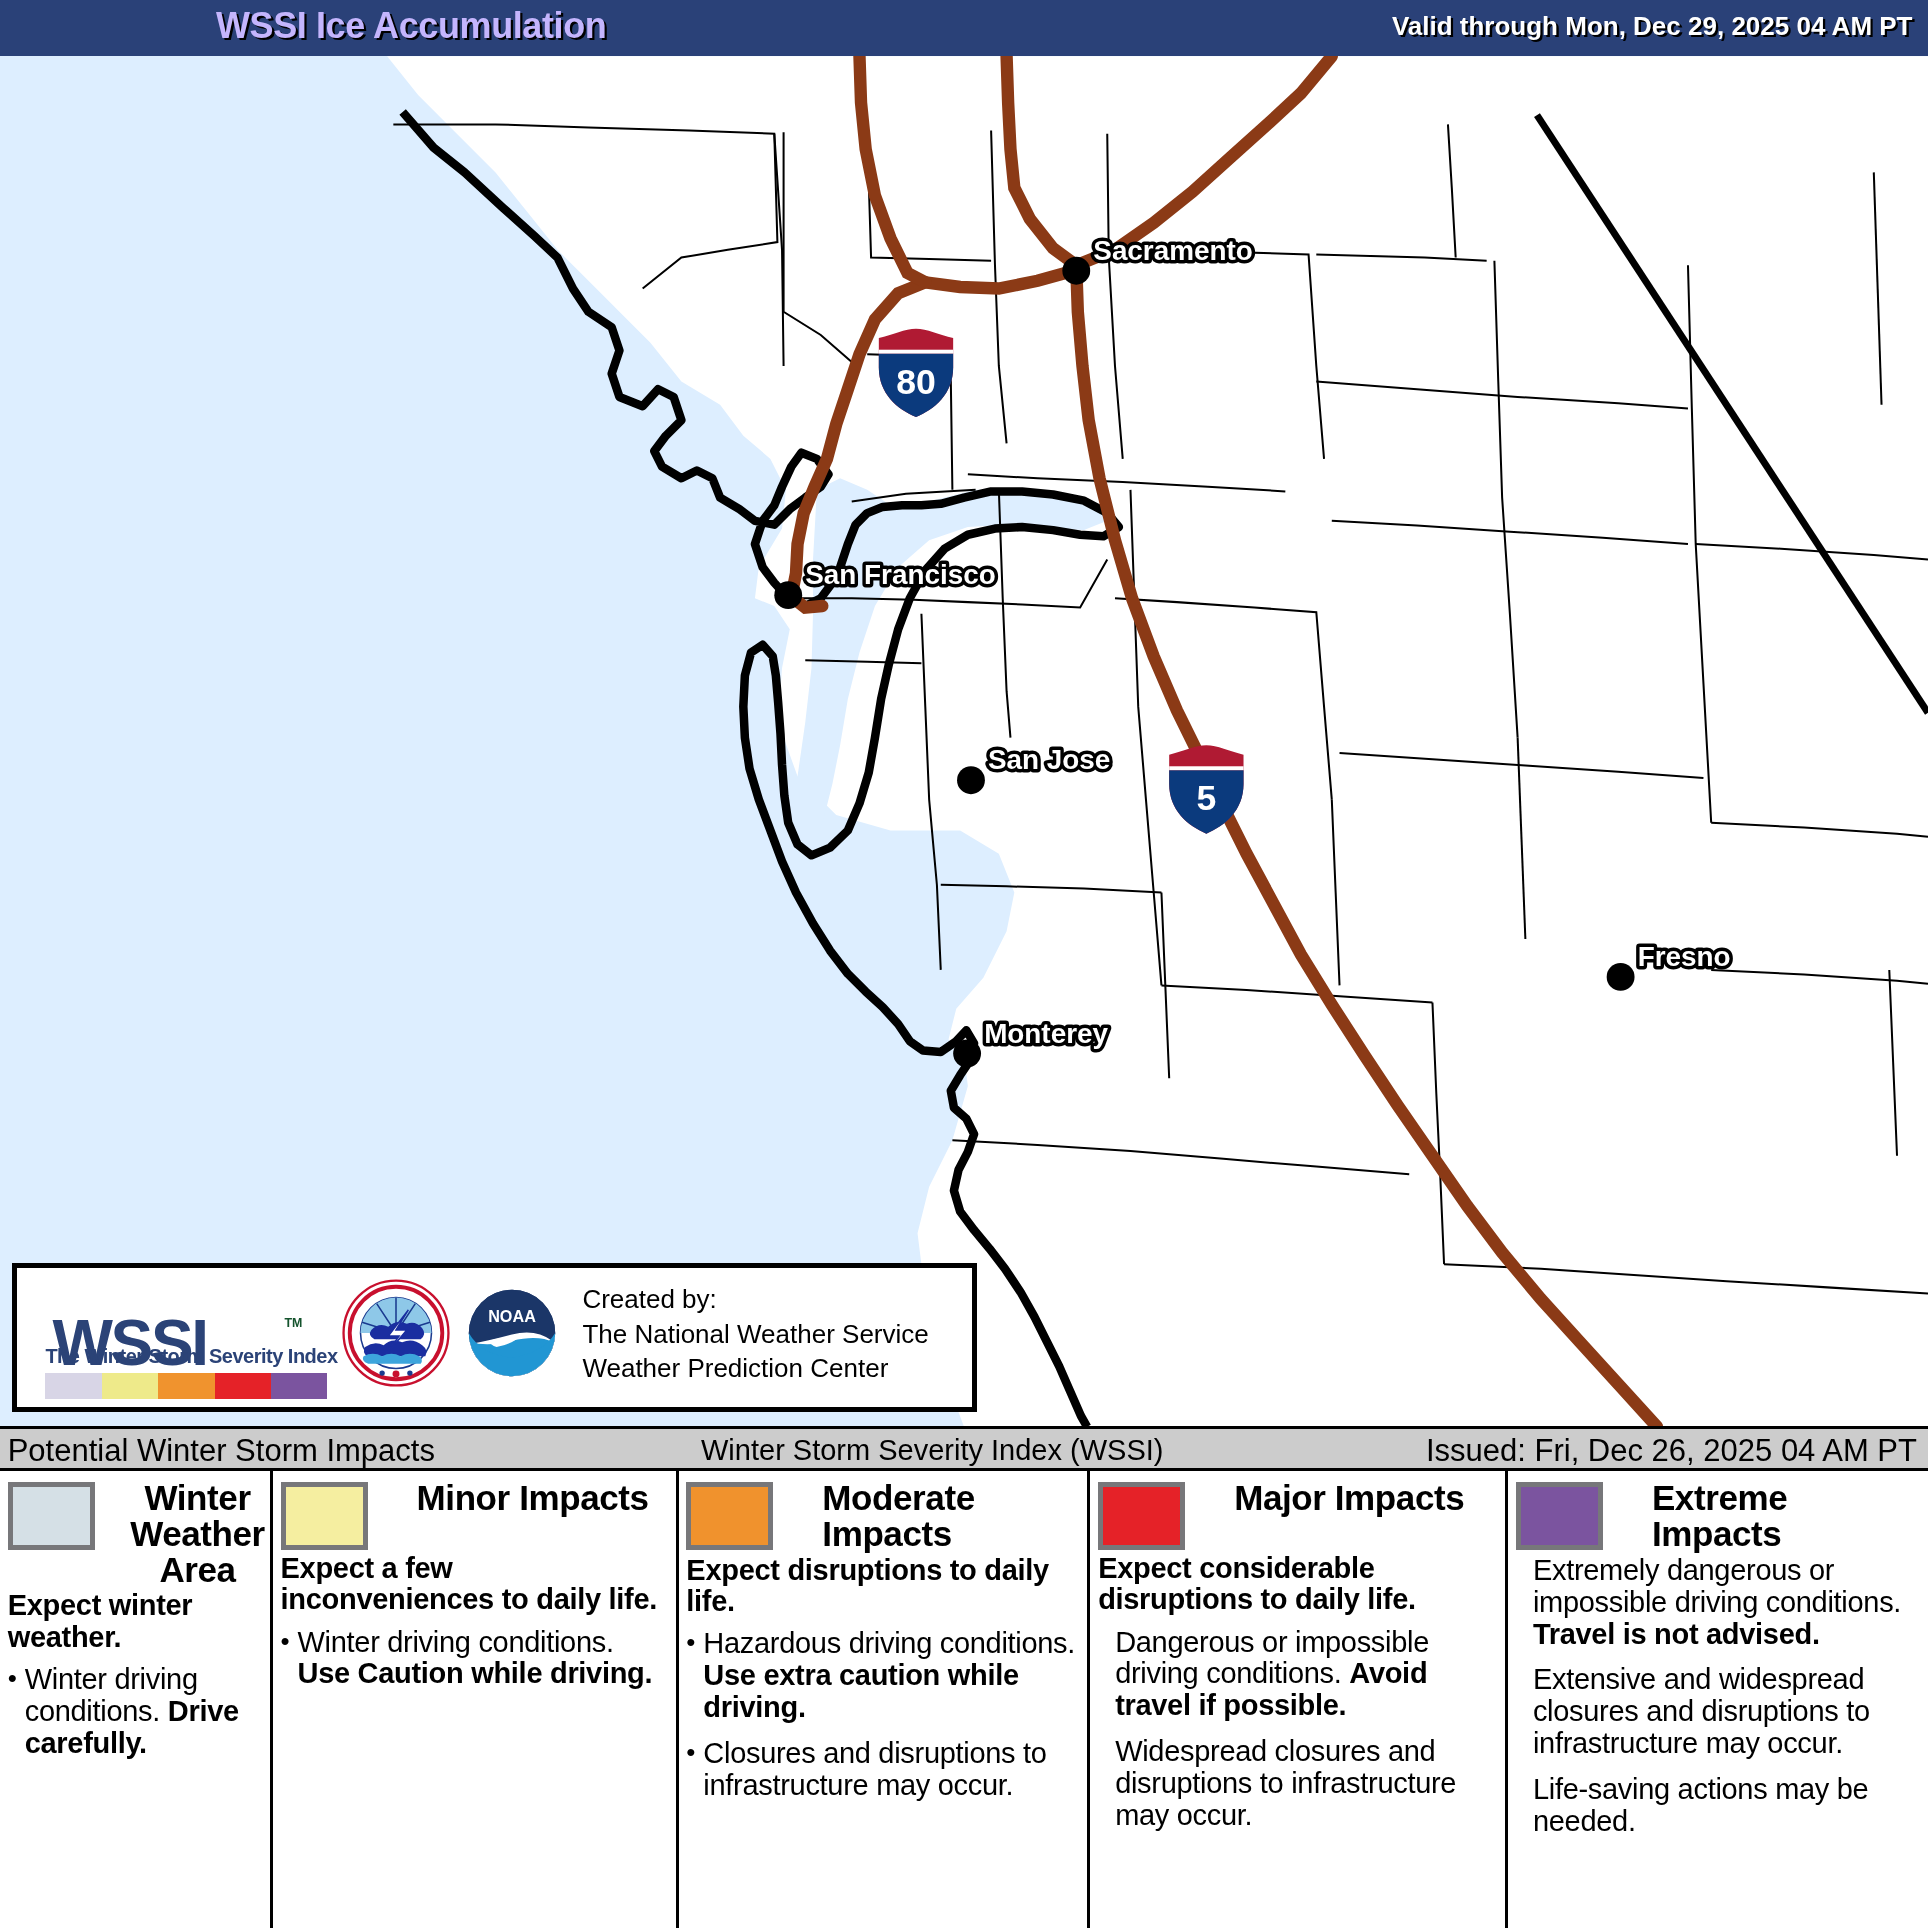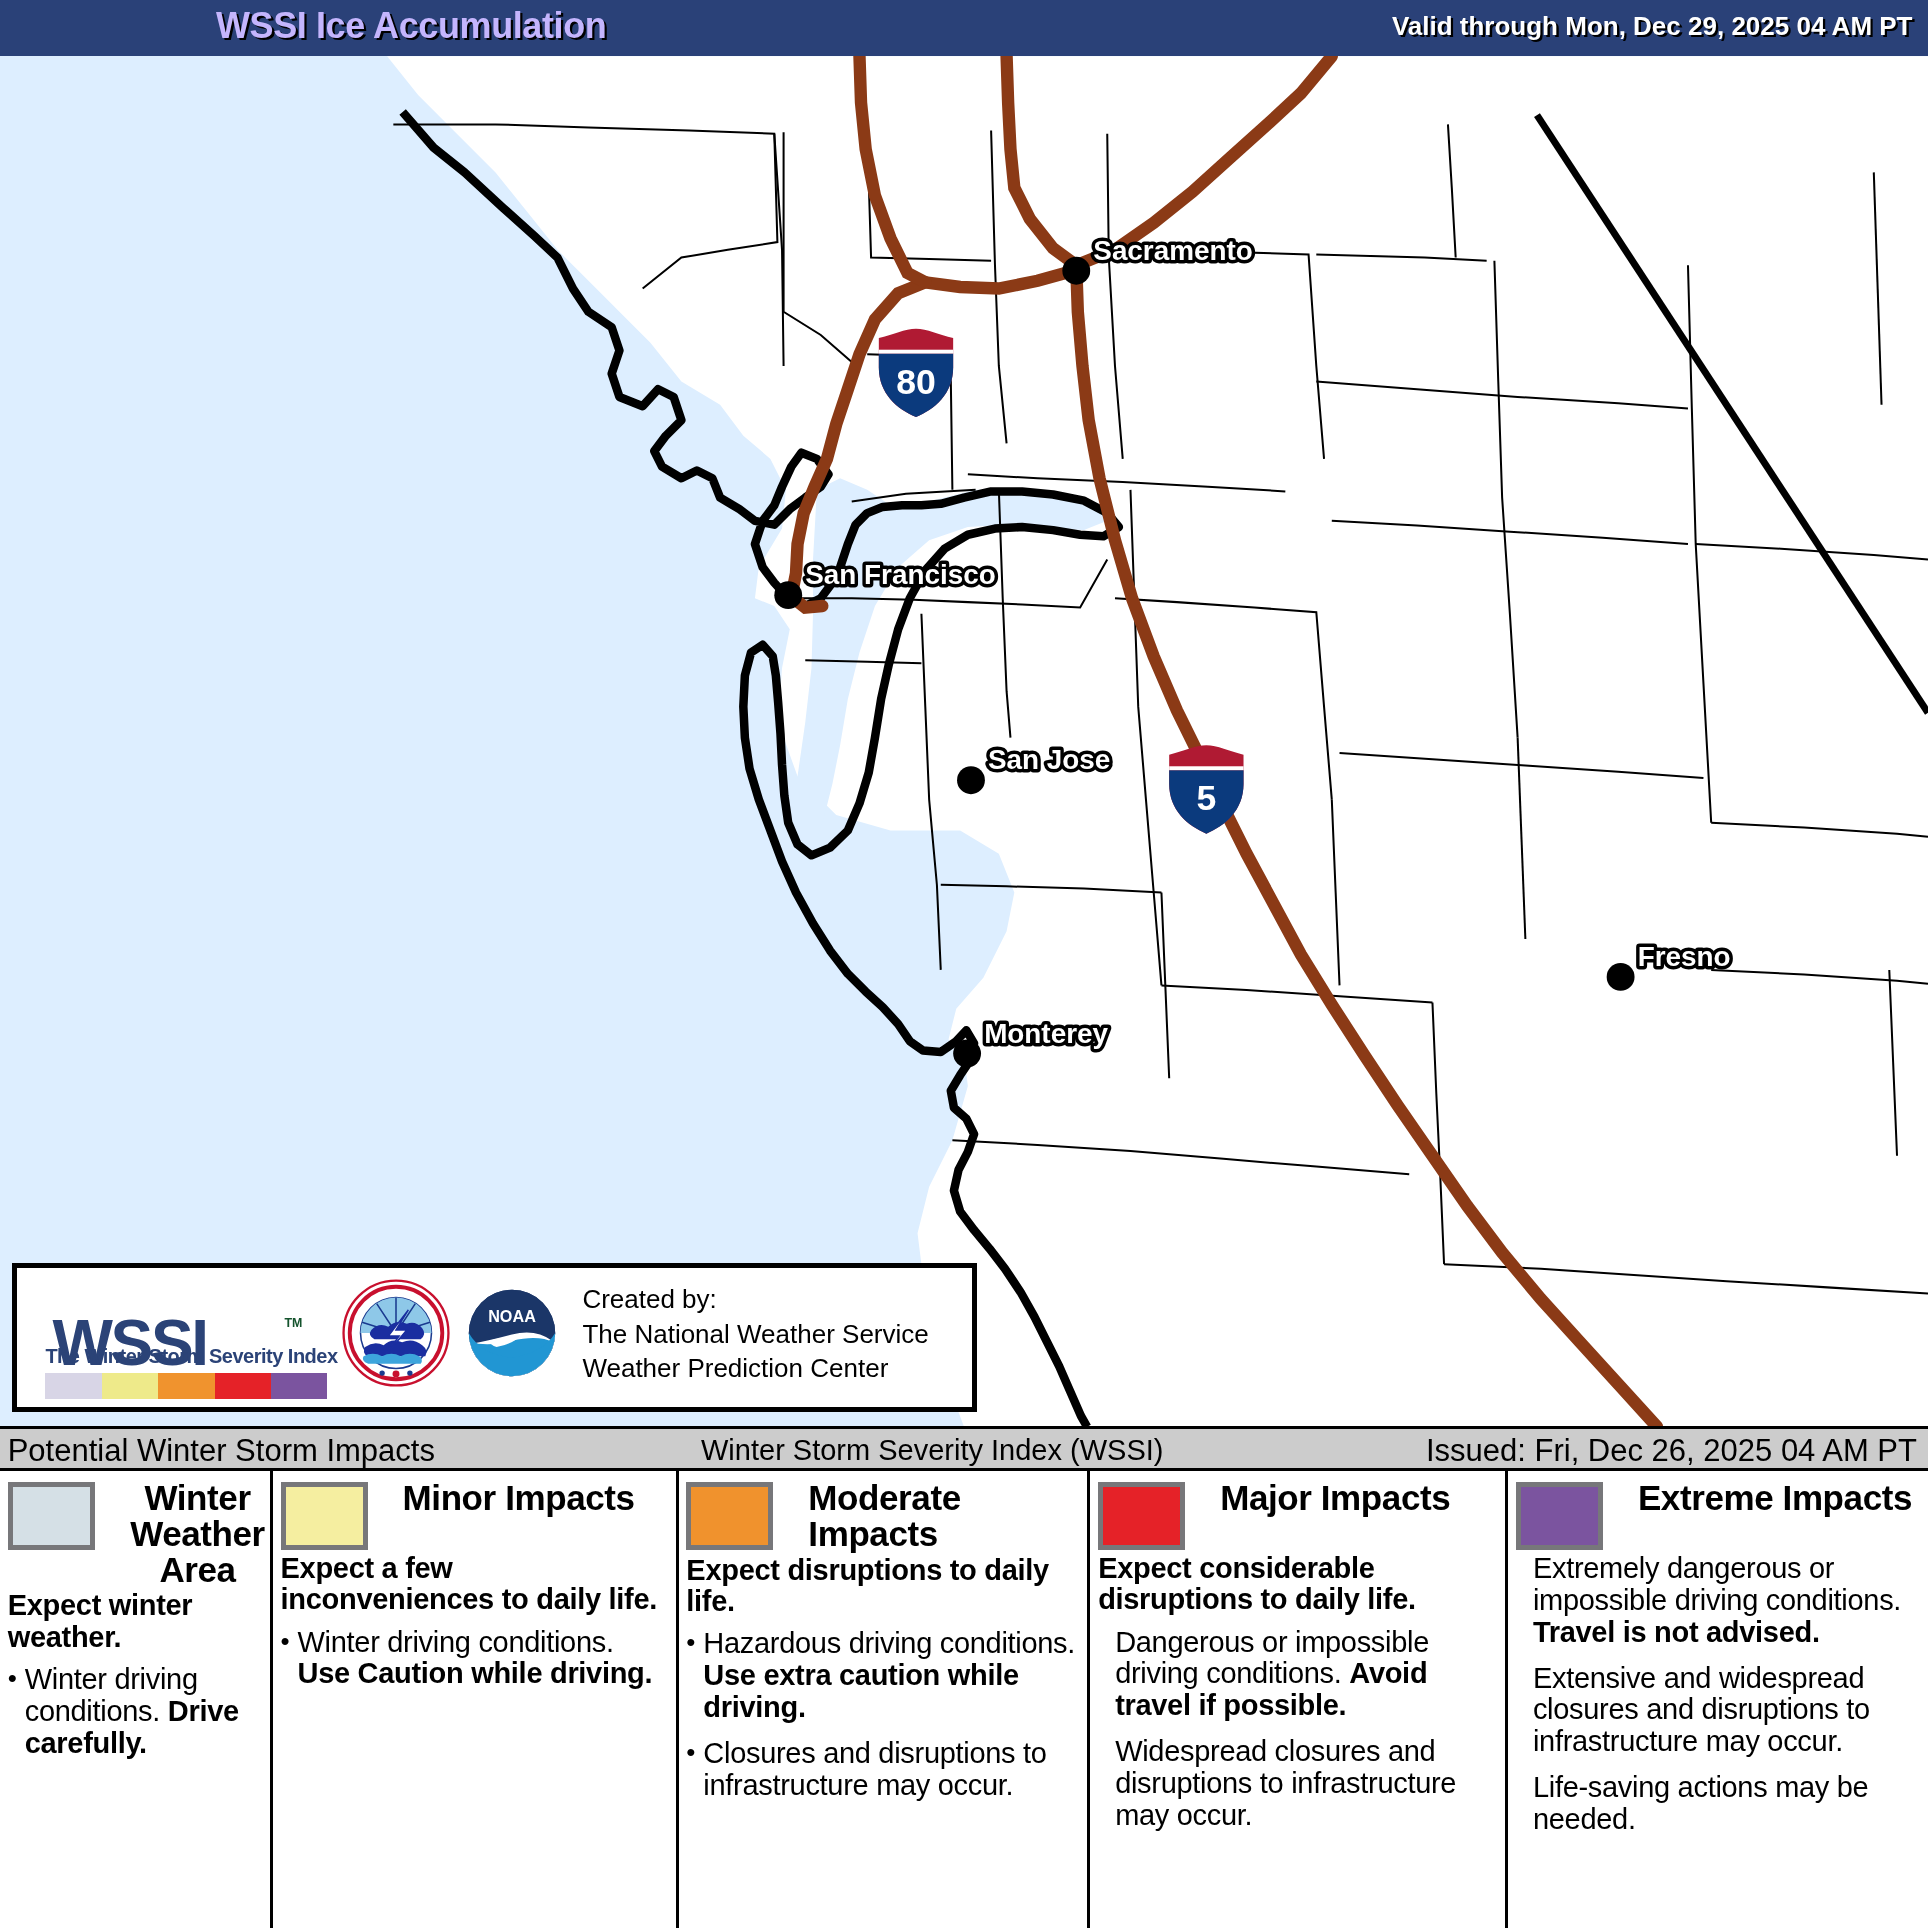--- a/index.html
+++ b/index.html
@@ -56,21 +56,21 @@
 
   
   #legend{position:absolute;left:0;top:1471px;width:1928px;height:457px;
      background:#fff;display:flex;box-sizing:border-box;}
   .lcol{position:relative;box-sizing:border-box;border-right:3.1px solid #000;
      padding:0;height:100%;overflow:hidden;}
   .lcol:last-child{border-right:none;}
   .lhead{display:flex;align-items:flex-start;padding:9.3px 4.6px 0 7.7px;gap:32px;}
   .swatch{width:87px;height:68px;border:5.4px solid #77777a;flex:none;
      box-sizing:border-box;margin-top:1.5px;}
-  .lhead-title{margin-left:3px;font-size:35px;font-weight:bold;
+  .lhead-title{margin-left:17px;font-size:35px;font-weight:bold;
      color:#000;line-height:1.02;letter-spacing:-0.4px;}
   .lbody{padding:3.1px 6.2px 0 7.7px;}
   .lsummary{font-size:29px;font-weight:bold;color:#000;line-height:1.08;
      margin-bottom:11px;letter-spacing:-0.3px;}
   .bullet-row{display:flex;font-size:29px;color:#000;line-height:1.1;
      margin-bottom:14px;letter-spacing:-0.3px;}
   .bdot{flex:none;width:17px;font-size:26px;line-height:1.15;}
   .btext{flex:1;}
   .btext b{font-weight:bold;}
   .nobullet{padding-left:17px;}

